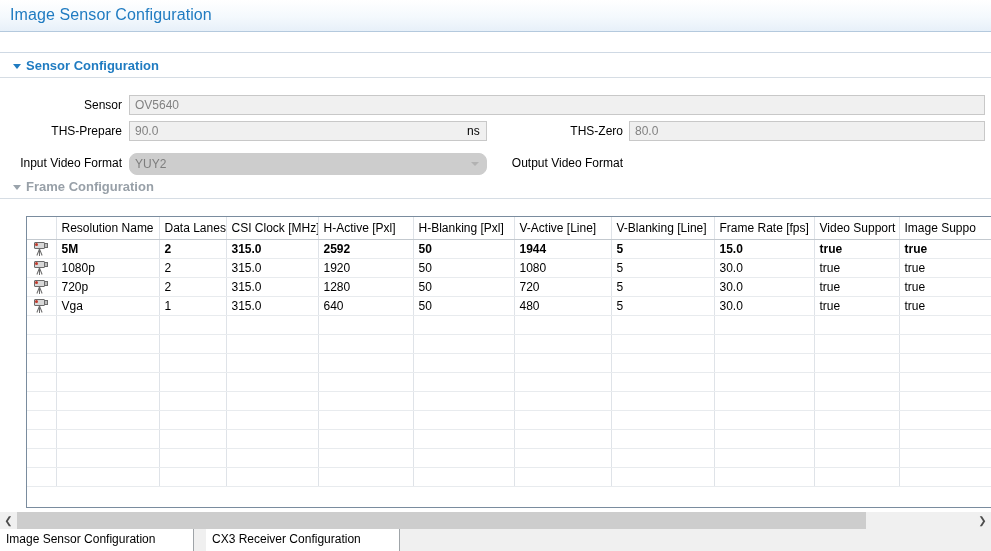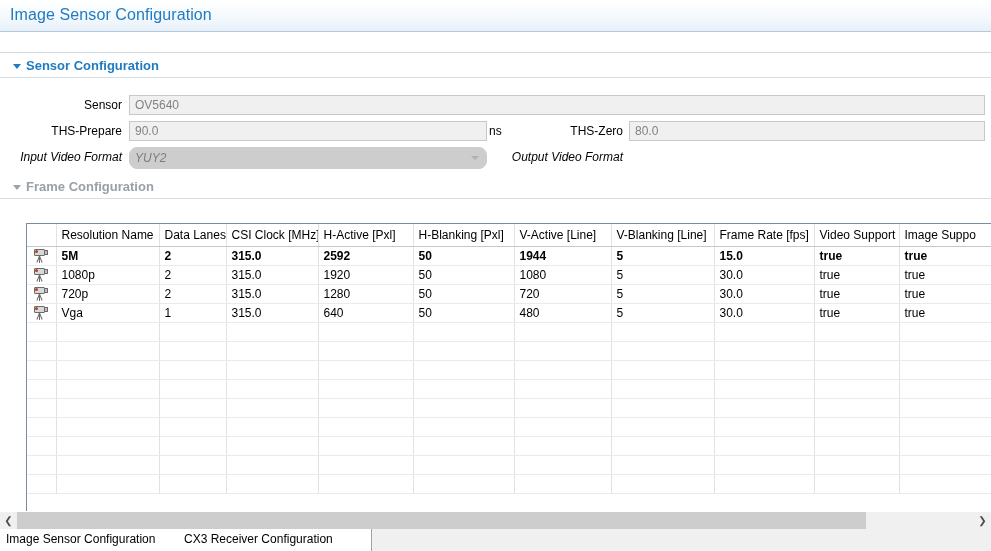--- a/index.html
+++ b/index.html
@@ -127,21 +127,21 @@
     width: 0; height: 0;
     border-left: 4px solid transparent;
     border-right: 4px solid transparent;
     border-top: 4px solid #b2b2b2;
   }
 
   
   .grid-wrap {
     position: absolute;
     left: 26px;
-    top: 190px;
+    top: 183px;
     width: 965px;
     height: 292px;
     border: 1px solid #7a8c9e;
     border-right: none;
     box-sizing: border-box;
     background: #ffffff;
     overflow: hidden;
   }
   table.grid {
     border-collapse: collapse;
@@ -300,26 +300,26 @@
   </div>
 
   <div class="form-row" style="top:62px;padding-left:44px;">
     <div class="f-label" style="left:0; width:122px;">Sensor</div>
     <div class="f-field" style="left:129px; width:856px;">OV5640</div>
   </div>
 
   <div class="form-row" style="top:88px;">
     <div class="f-label" style="left:0; width:122px;">THS-Prepare</div>
     <div class="f-field" style="left:129px; width:358px;">90.0</div>
-    <div class="f-unit" style="left:489px;text-align:center;">ns</div>
+    <div class="f-unit" style="left:467px;text-align:center;">ns</div>
     <div class="f-label" style="left:499px; width:124px;">THS-Zero</div>
     <div class="f-field" style="left:629px; width:356px;">80.0</div>
   </div>
 
-  <div class="form-row" style="top:114px;font-style:italic;">
+  <div class="form-row" style="top:120px;">
     <div class="f-label" style="left:0; width:122px;">Input Video Format</div>
     <div class="f-field combo" style="left:129px; width:358px;border-radius:8px;">YUY2</div>
     <div class="combo-arrow" style="left:471px;"></div>
     <div class="f-label" style="left:499px; width:124px;">Output Video Format</div>
   </div>
 
   <div class="section-head" style="top:144px;">
     <div class="sec-tri muted"></div>
     <div class="sec-label muted">Frame Configuration</div>
     <div class="sec-underline"></div>
@@ -532,16 +532,16 @@
   <div class="hscroll">
     <div class="hs-left">❮</div>
     <div class="hs-track">
       <div class="hs-thumb"></div>
     </div>
     <div class="hs-right">❯</div>
   </div>
 
   <div class="tabbar">
       <div class="tab active" style="left: 0px; width: 194px;">Image Sensor Configuration</div>
-      <div class="tab inactive" style="left: 178px; width: 194px;">CX3 Receiver Configuration</div>
+      <div class="tab inactive" style="left: 206px; width: 194px;">CX3 Receiver Configuration</div>
     </div>
 
 </div>
 
 </body></html>

